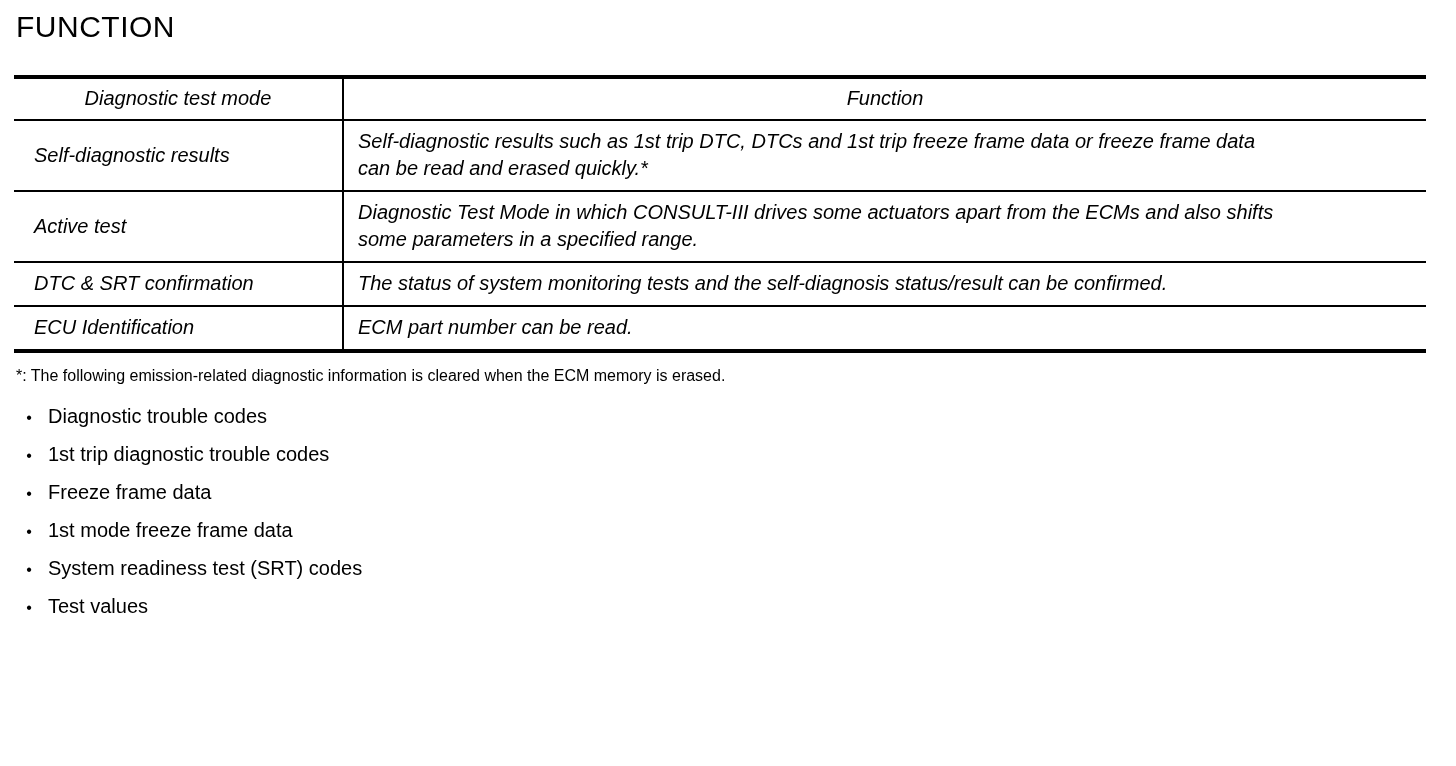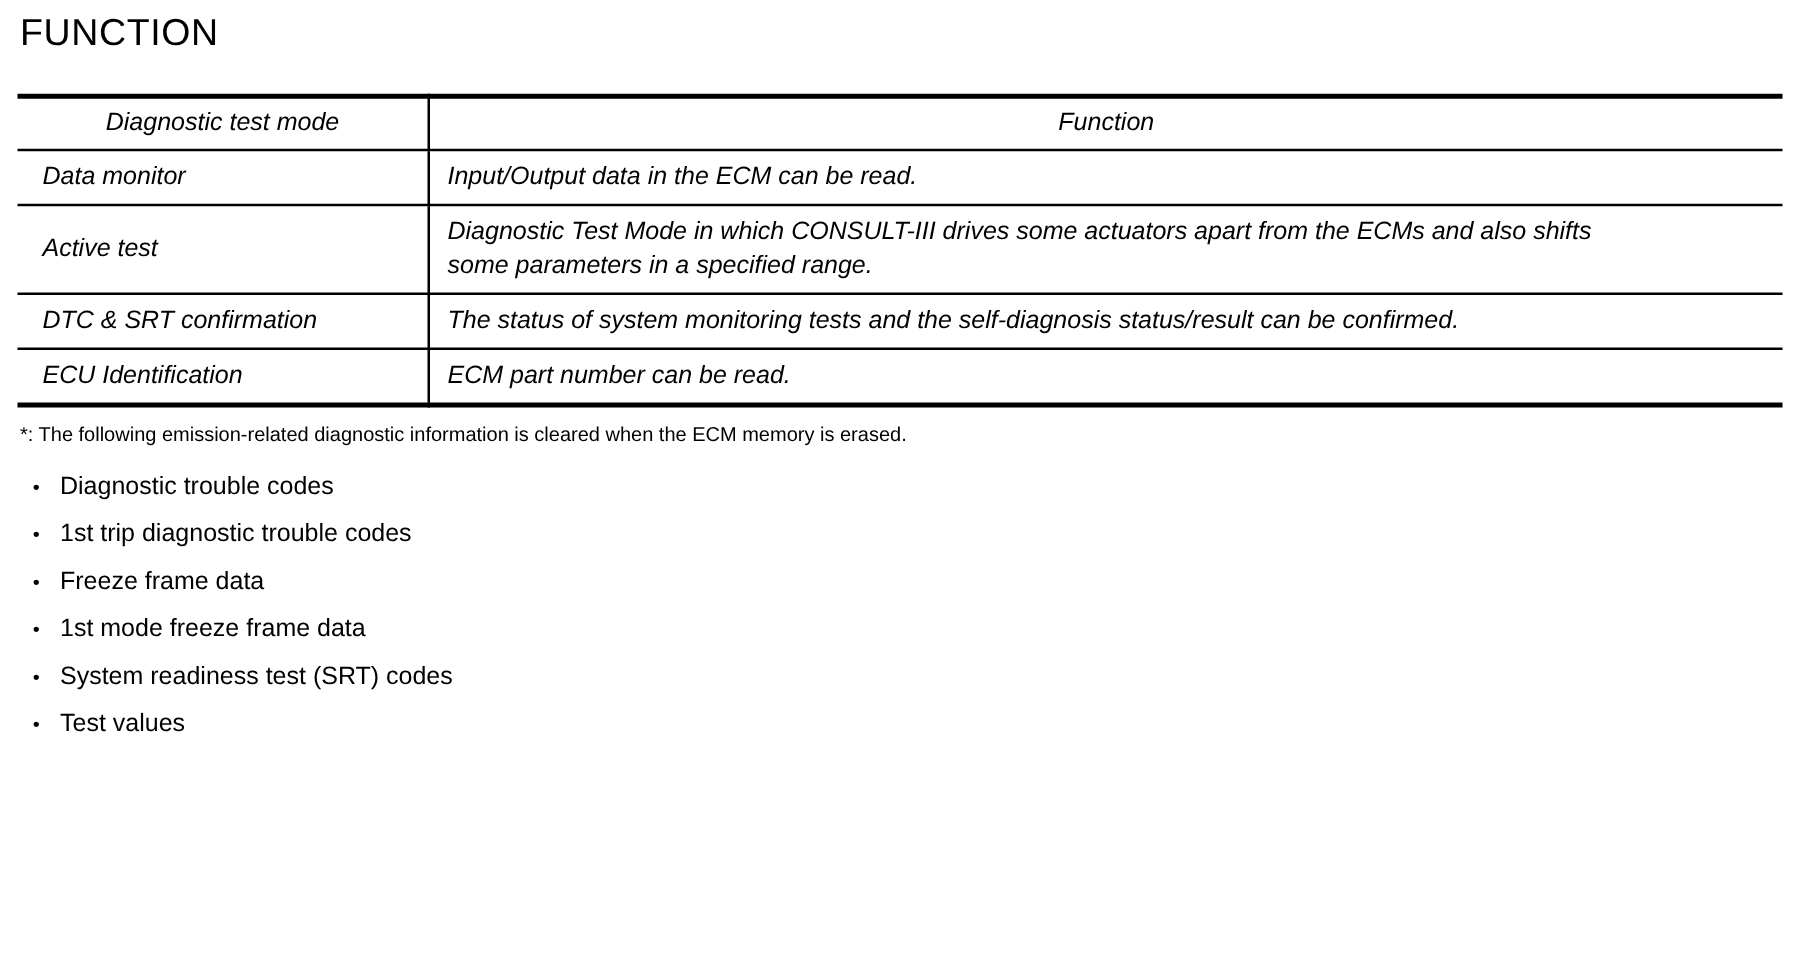--- a/index.html
+++ b/index.html
@@ -95,22 +95,23 @@
     <colgroup>
       <col class="col-mode">
       <col class="col-func">
     </colgroup>
     <tbody>
       <tr>
         <th class="mode-hdr">Diagnostic test mode</th>
         <th class="func-hdr">Function</th>
       </tr>
       <tr>
-        <td class="mode-cell">Data monitor</td>
-        <td class="func-cell">Input/Output data in the ECM can be read.</td>
+        <td class="mode-cell">Self-diagnostic results</td>
+        <td class="func-cell">Self-diagnostic results such as 1st trip DTC, DTCs and 1st trip freeze frame data or freeze frame data
+can be read and erased quickly.*</td>
       </tr>
       <tr>
         <td class="mode-cell">Active test</td>
         <td class="func-cell">Diagnostic Test Mode in which CONSULT-III drives some actuators apart from the ECMs and also shifts
 some parameters in a specified range.</td>
       </tr>
       <tr>
         <td class="mode-cell">DTC &amp; SRT confirmation</td>
         <td class="func-cell">The status of system monitoring tests and the self-diagnosis status/result can be confirmed.</td>
       </tr>

